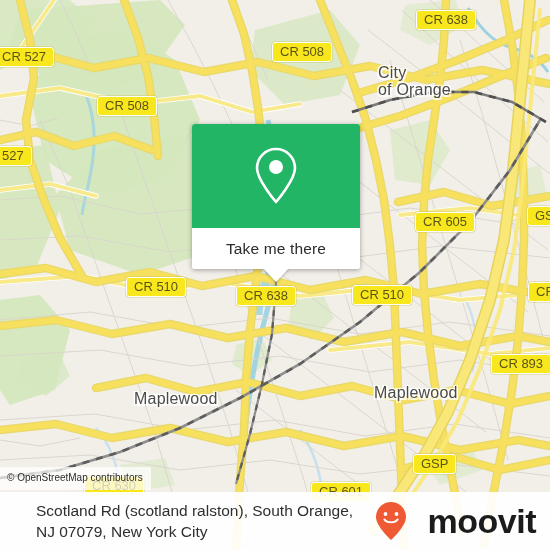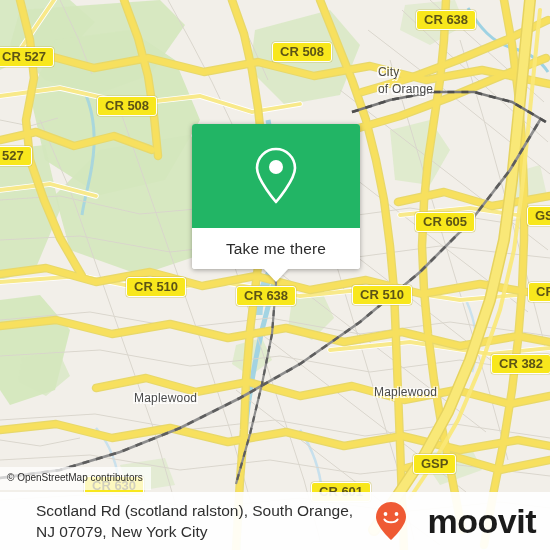--- a/index.html
+++ b/index.html
@@ -29,21 +29,21 @@
     top: 0; left: 0;
     width: 550px;
     height: 550px;
     display: block;
   }
 
   
   .place-label {
     position: absolute;
     color: #4a4a4a;
-    font-size: 12px;
+    font-size: 16px;
     font-family: "Liberation Sans", sans-serif;
     letter-spacing: 0.2px;
     text-shadow:
       -1.5px -1.5px 0 rgba(255,255,255,0.9),
        1.5px -1.5px 0 rgba(255,255,255,0.9),
       -1.5px  1.5px 0 rgba(255,255,255,0.9),
        1.5px  1.5px 0 rgba(255,255,255,0.9),
        0 0 3px rgba(255,255,255,0.95);
     white-space: pre;
     line-height: 17px;
@@ -51,21 +51,21 @@
   }
 
   
   .shield {
     position: absolute;
     background: #f8e71c;
     border: 1.5px solid #ffffff;
     border-radius: 3px;
     color: #5c5416;
     font-size: 13px;
-    font-weight: bold;
+    font-weight: normal;
     font-family: "Liberation Sans", sans-serif;
     padding: 1px 7px 2px 7px;
     line-height: 15px;
     white-space: nowrap;
     box-shadow: 0 0 0 0.5px rgba(190,180,60,0.55);
   }
 
   
   #popup {
     position: absolute;
@@ -301,21 +301,21 @@
     <div class="shield" style="left:272px; top:42px;">CR 508</div>
     <div class="shield" style="left:-6px;  top:47px;">CR 527</div>
     <div class="shield" style="left:97px;  top:96px;">CR 508</div>
     <div class="shield" style="left:-6px;  top:146px;">527</div>
     <div class="shield" style="left:415px; top:212px;">CR 605</div>
     <div class="shield" style="left:527px; top:206px;">GSP</div>
     <div class="shield" style="left:528px; top:282px;">CR 5</div>
     <div class="shield" style="left:126px; top:277px;">CR 510</div>
     <div class="shield" style="left:236px; top:286px;">CR 638</div>
     <div class="shield" style="left:352px; top:285px;">CR 510</div>
-    <div class="shield" style="left:491px; top:354px;">CR 382</div>
+    <div class="shield" style="left:491px; top:354px;">CR 893</div>
     <div class="shield" style="left:84px;  top:476px;">CR 630</div>
     <div class="shield" style="left:413px; top:454px;">GSP</div>
     <div class="shield" style="left:311px; top:482px;">CR 601</div>
 
     <div id="popup">
       <div id="popup-green">
         <svg width="50" height="62" viewBox="0 0 50 62">
           <path d="M25 4 C14.5 4 6 12.5 6 23 C6 35 25 57 25 57 C25 57 44 35 44 23 C44 12.5 35.5 4 25 4 Z" fill="none" stroke="#ffffff" stroke-width="2.6" stroke-linejoin="round"></path>
           <circle cx="25" cy="22" r="7" fill="#ffffff"></circle>
         </svg>

